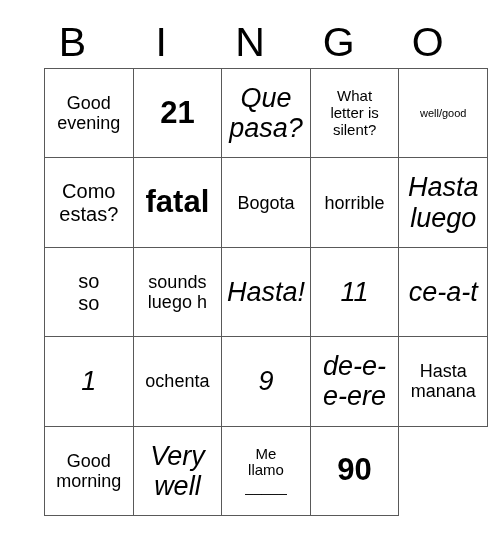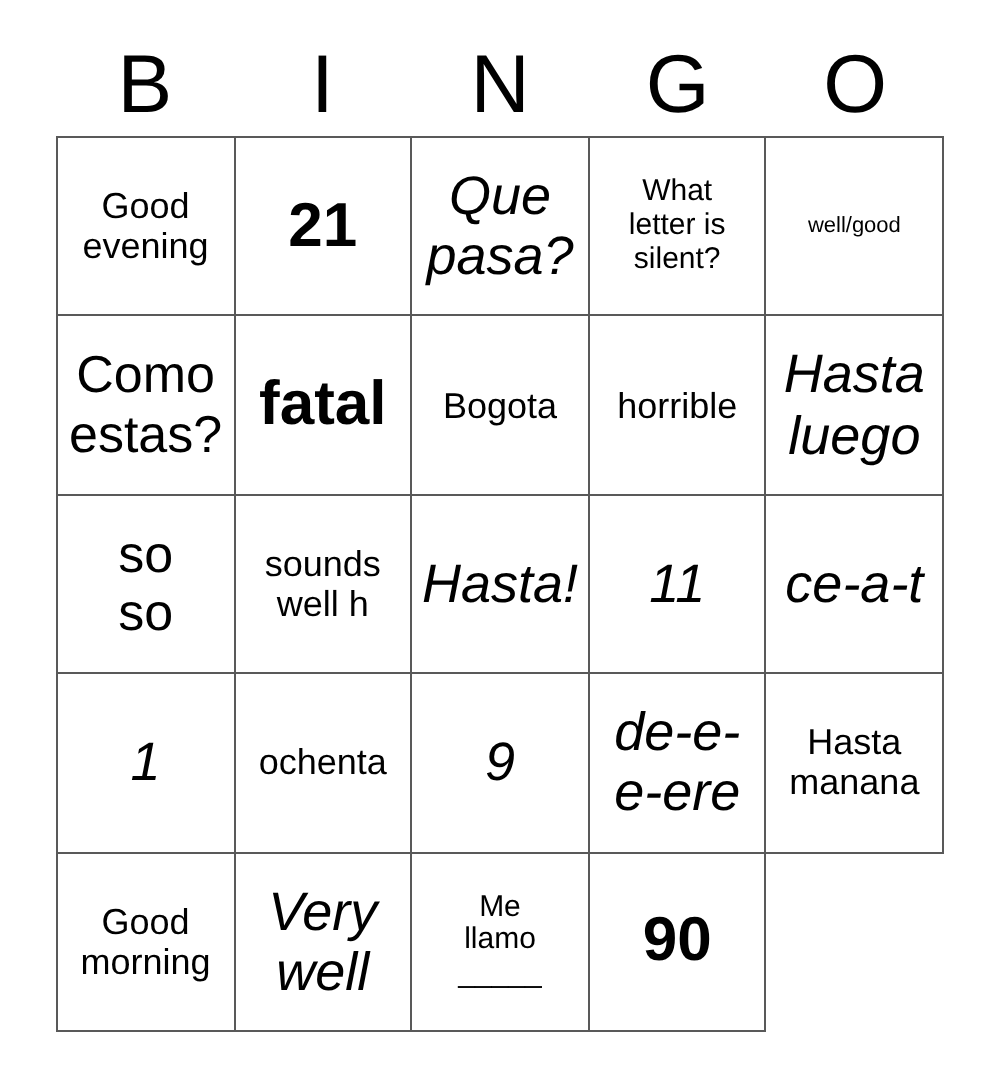--- a/index.html
+++ b/index.html
@@ -37,21 +37,21 @@
     justify-content: center;
     font-size: 41px;
     line-height: 1;
     font-weight: normal;
     letter-spacing: 0;
     color: #000;
   }
   
   #grid {
     position: absolute;
-    left: 28px;
+    left: 44px;
     top: 68px;
     width: 444px;
     height: 448px;
     border-top: 1.5px solid #595959;
     border-left: 1.5px solid #595959;
     box-sizing: border-box;
     display: grid;
     grid-template-columns: repeat(5, 1fr);
     grid-template-rows: repeat(5, 1fr);
   }
@@ -72,21 +72,21 @@
     width: 100%;
     line-height: 1.12;
     word-wrap: break-word;
     overflow-wrap: break-word;
     white-space: pre-line;
   }
   
   .fs-xs   { font-size: 11px; }
   .fs-sm   { font-size: 15px; }
   .fs-md   { font-size: 18px; }
-  .fs-lg   { font-size: 26px; }
+  .fs-lg   { font-size: 20px; }
   .fs-xl   { font-size: 27px; font-style: italic; }
   .fs-xxl  { font-size: 31px; font-weight: bold; }
 </style>
 </head>
 <body>
 
 <div id="card">
 
   <div id="header-row">
     <div class="header-letter">B</div>
@@ -135,21 +135,21 @@
         <span class="cell-text fs-xl">Hasta
 luego</span>
       </div>
 
     <div class="cell">
         <span class="cell-text fs-lg">so
 so</span>
       </div>
     <div class="cell">
         <span class="cell-text fs-md">sounds
-well h</span>
+luego h</span>
       </div>
     <div class="cell">
         <span class="cell-text fs-xl">Hasta!</span>
       </div>
     <div class="cell">
         <span class="cell-text fs-xl">11</span>
       </div>
     <div class="cell">
         <span class="cell-text fs-xl">ce-a-t</span>
       </div>

